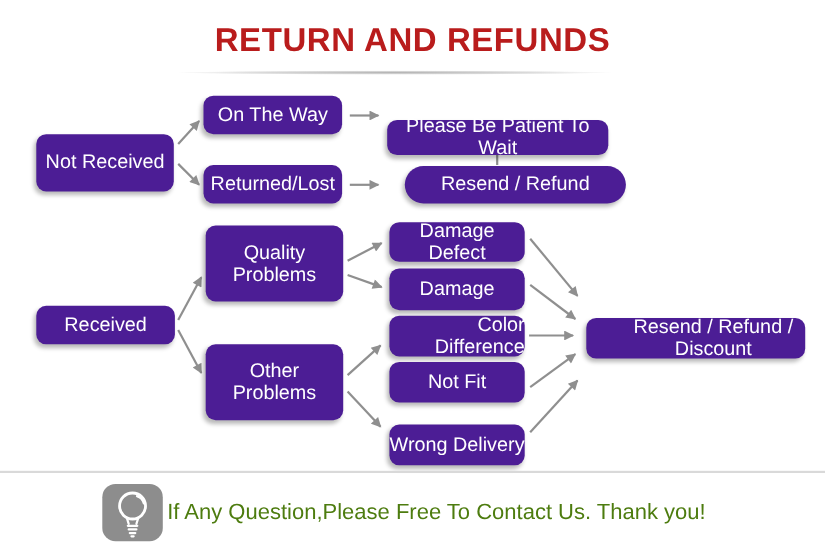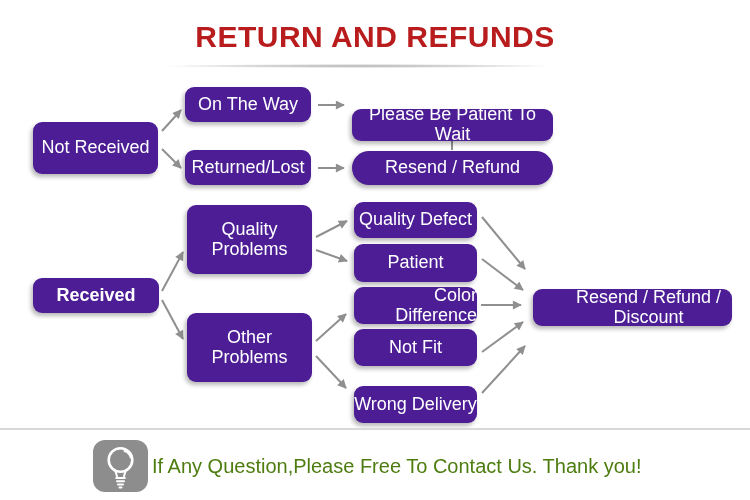--- a/index.html
+++ b/index.html
@@ -111,28 +111,28 @@
       <line x1="481" y1="305" x2="521" y2="305" marker-end="url(#ah)"></line>
       <line x1="482" y1="352" x2="523" y2="322" marker-end="url(#ah)"></line>
       <line x1="482" y1="393" x2="525" y2="346" marker-end="url(#ah)"></line>
     </g>
   </svg>
 
   <div class="node" style="left:33px; top:122px; width:125px; height:52px;">Not Received</div>
   <div class="node" style="left:185px; top:87px; width:126px; height:35px;">On The Way</div>
   <div class="node" style="left:185px; top:150px; width:126px; height:35px;">Returned/Lost</div>
   <div class="node" style="left:352px; top:109px; width:201px; height:32px;">Please Be Patient To Wait</div>
-  <div class="node" style="left:352px; top:151px; width:201px; height:34px;border-radius:17px;">Resend / Refund</div>
+  <div class="node" style="left:368px; top:151px; width:201px; height:34px;border-radius:17px;">Resend / Refund</div>
 
-  <div class="node" style="left:33px; top:278px; width:126px; height:35px;font-weight:bold;">Received</div>
+  <div class="node" style="left:33px; top:278px; width:126px; height:35px;">Received</div>
   <div class="node" style="left:187px; top:205px; width:125px; height:69px;">Quality Problems</div>
   <div class="node" style="left:187px; top:313px; width:125px; height:69px;">Other Problems</div>
 
-  <div class="node" style="left:354px; top:202px; width:123px; height:36px;">Quality Defect</div>
-  <div class="node" style="left:354px; top:244px; width:123px; height:38px;">Patient</div>
+  <div class="node" style="left:354px; top:202px; width:123px; height:36px;">Damage Defect</div>
+  <div class="node" style="left:354px; top:244px; width:123px; height:38px;">Damage</div>
   <div class="node" style="left:354px; top:287px; width:123px; height:37px;text-align:right;">Color Difference</div>
   <div class="node" style="left:354px; top:329px; width:123px; height:37px;">Not Fit</div>
   <div class="node" style="left:354px; top:371px; width:123px; height:37px;margin-top:15px;">Wrong Delivery</div>
 
   <div class="node" style="left:533px; top:289px; width:199px; height:37px;padding-left:32px;">Resend / Refund / Discount</div>
 
   <div class="footer-divider"></div>
 
   <div class="footer-icon">
     <svg width="55" height="52" viewBox="0 0 55 52">

